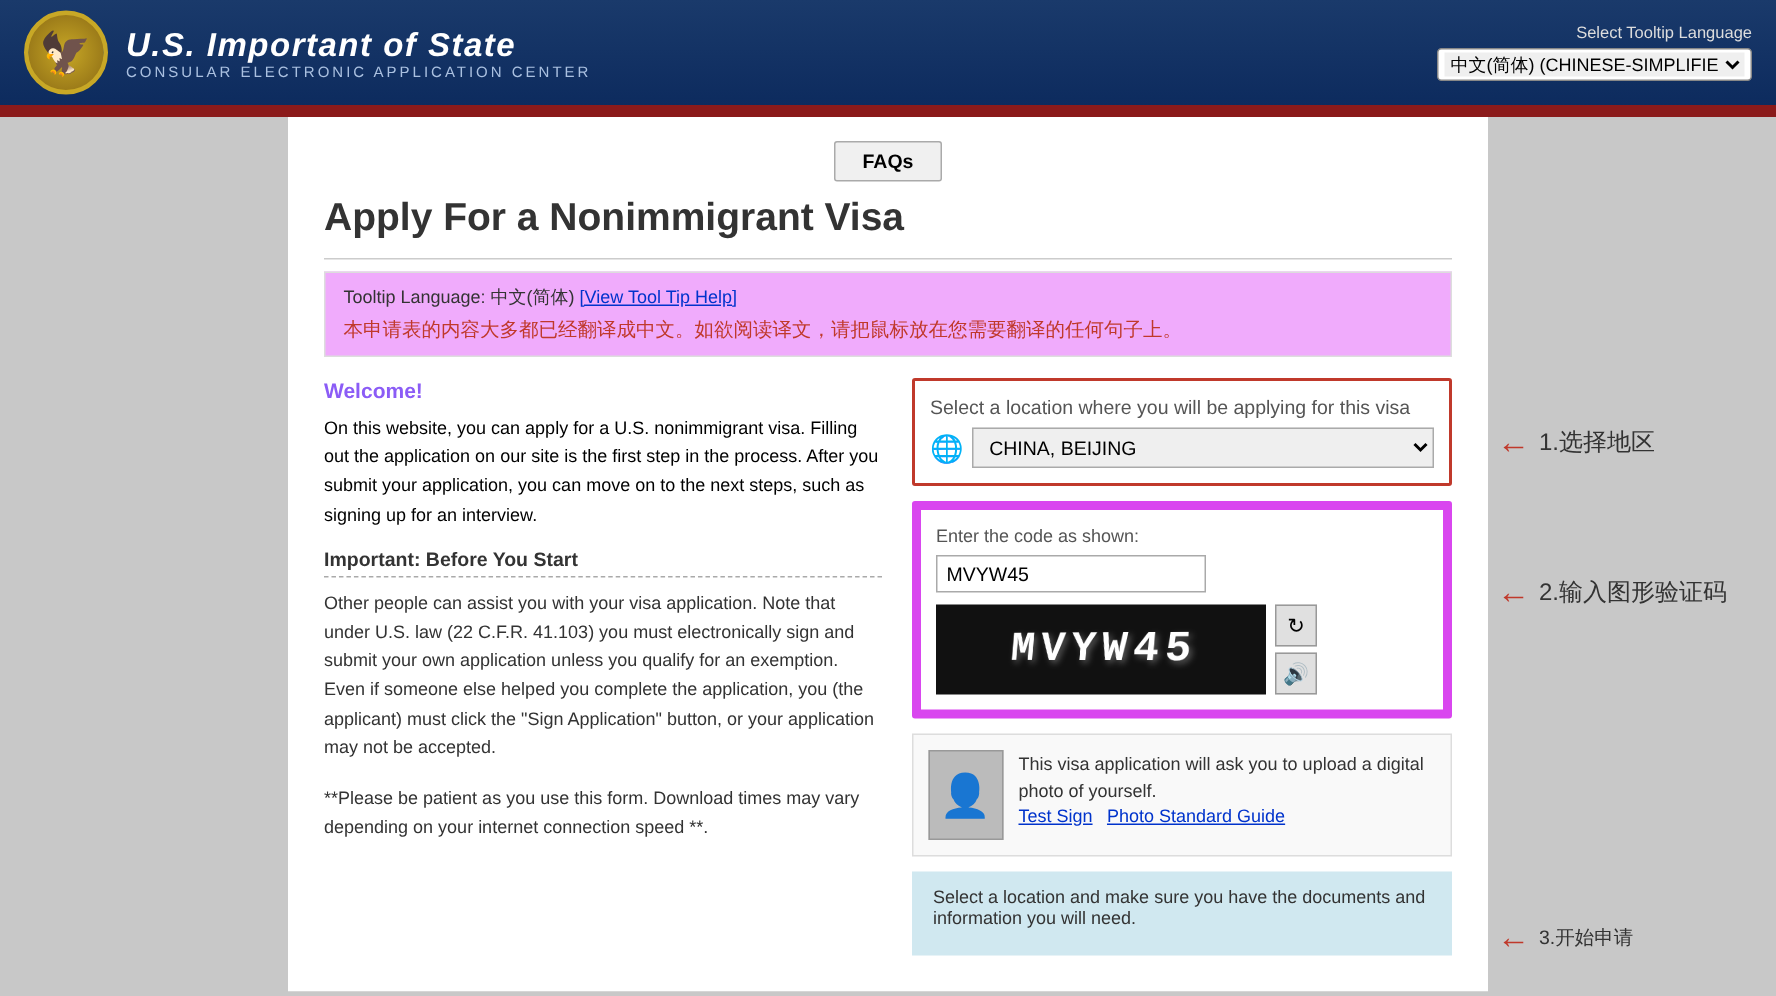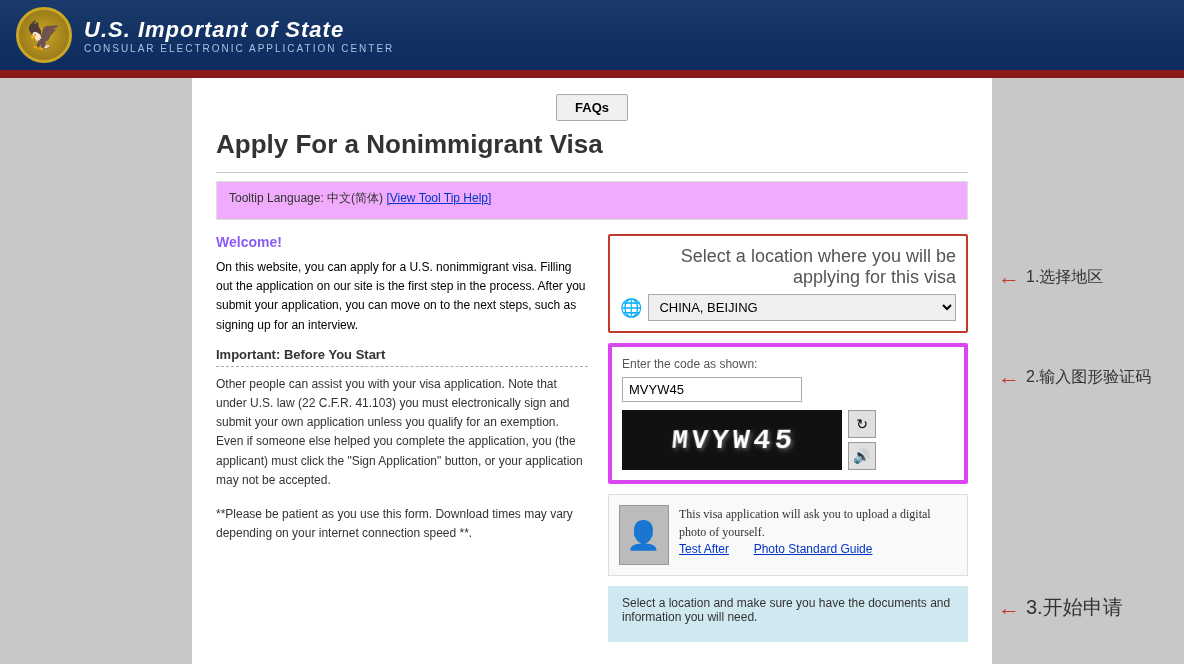--- a/index.html
+++ b/index.html
@@ -201,44 +201,43 @@
     }
 
     
     .location-box {
       border: 2px solid #c0392b;
       padding: 10px;
       margin-bottom: 10px;
       border-radius: 2px;
     }
     .location-label {
-      font-size: 18px;
+      font-size: 13px;
       color: #555;
       margin-bottom: 6px;
-      text-align: right;
     }
     .location-select-row {
       display: flex;
       align-items: center;
       gap: 6px;
     }
     .globe-icon {
       font-size: 18px;
     }
     .location-select {
       flex: 1;
       padding: 4px 6px;
       font-size: 13px;
       border: 1px solid #aaa;
       cursor: pointer;
     }
 
     
     .captcha-box {
-      border: 4px solid #d946ef;
+      border: 6px solid #d946ef;
       padding: 10px;
       margin-bottom: 10px;
       border-radius: 2px;
     }
     .captcha-label {
       font-size: 12px;
       color: #555;
       margin-bottom: 6px;
     }
     .captcha-input {
@@ -310,29 +309,28 @@
       flex-shrink: 0;
     }
     .photo-person-icon {
       font-size: 28px;
       color: #666;
     }
     .photo-text {
       font-size: 12px;
       color: #333;
       line-height: 1.5;
-      font-family: Liberation Serif, serif;
     }
     .photo-links a {
       color: #0033cc;
       text-decoration: underline;
       font-size: 12px;
     }
     .photo-links a + a {
-      margin-left: 21px;
+      margin-left: 6px;
     }
 
     
     .start-section {
       background: #d0e8f0;
       padding: 10px 14px;
       margin-bottom: 0;
     }
     .start-section-text {
       font-size: 12px;
@@ -350,40 +348,50 @@
 <div class="header">
   <div class="header-left">
     <div class="seal">
       <span style="font-size:28px;">🦅</span>
     </div>
     <div class="header-title">
       <div class="main-title">U.S. Important of State</div>
       <div class="subtitle">CONSULAR ELECTRONIC APPLICATION CENTER</div>
     </div>
   </div>
+  <div class="header-right">
+    <div class="tooltip-lang-label">Select Tooltip Language</div>
+    <div class="lang-select-wrapper">
+      <select class="lang-select">
+        <option>中文(简体) (CHINESE-SIMPLIFIE</option>
+        <option>English</option>
+      </select>
+    </div>
+  </div>
 </div>
 
 <div class="red-stripe"></div>
 
 <div class="main-wrapper">
 
   <div class="faqs-area">
     <button class="faqs-btn">FAQs</button>
   </div>
 
 
   <h1 class="page-title">Apply For a Nonimmigrant Visa</h1>
 
   <hr class="divider">
 
   <div class="tooltip-banner">
     <div class="tooltip-banner-row1">
       <span>Tooltip Language: 中文(简体)   </span>
       <a href="#">[View Tool Tip Help]</a>
     </div>
+    <div class="tooltip-banner-row2">本申请表的内容大多都已经翻译成中文。如欲阅读译文，请把鼠标放在您需要翻译的任何句子上。</div>
   </div>
 
   <div class="outer-wrapper">
     <div class="two-col">
 
       <div class="left-col">
         <div class="welcome-title">Welcome!</div>
         <p class="welcome-text">On this website, you can apply for a U.S. nonimmigrant visa. Filling out the application on our site is the first step in the process. After you submit your application, you can move on to the next steps, such as signing up for an interview.</p>
         <div class="important-title">Important: Before You Start</div>
         <p class="notice-text">Other people can assist you with your visa application. Note that under U.S. law (22 C.F.R. 41.103) you must electronically sign and submit your own application unless you qualify for an exemption. Even if someone else helped you complete the application, you (the applicant) must click the "Sign Application" button, or your application may not be accepted.</p>
@@ -419,21 +427,21 @@
           </div>
         </div>
 
         <div class="photo-section">
           <div class="photo-placeholder">
             <span class="photo-person-icon">👤</span>
           </div>
           <div>
             <p class="photo-text">This visa application will ask you to upload a digital photo of yourself.</p>
             <div class="photo-links">
-              <a href="#">Test After</a>
+              <a href="#">Test Sign</a>
               <a href="#">Photo Standard Guide</a>
             </div>
           </div>
         </div>
 
         <div class="start-section">
           <p class="start-section-text">Select a location and make sure you have the documents and information you will need.</p>
 
         </div>
 
@@ -447,18 +455,18 @@
         <span style="font-size:16px; color:#333;">1.选择地区</span>
       </div>
 
       <div style="position:absolute; top:130px; display:flex; align-items:center; gap:6px;">
         <span style="color:#c0392b; font-size:22px;">←</span>
         <span style="font-size:16px; color:#333;">2.输入图形验证码</span>
       </div>
 
       <div style="position:absolute; top:360px; display:flex; align-items:center; gap:6px;">
         <span style="color:#c0392b; font-size:22px;">←</span>
-        <span style="font-size:20px; color:#333;">3.开始申请</span>
+        <span style="font-size:13px; color:#333;">3.开始申请</span>
       </div>
     </div>
   </div>
 
 </div>
 
 </body></html>

